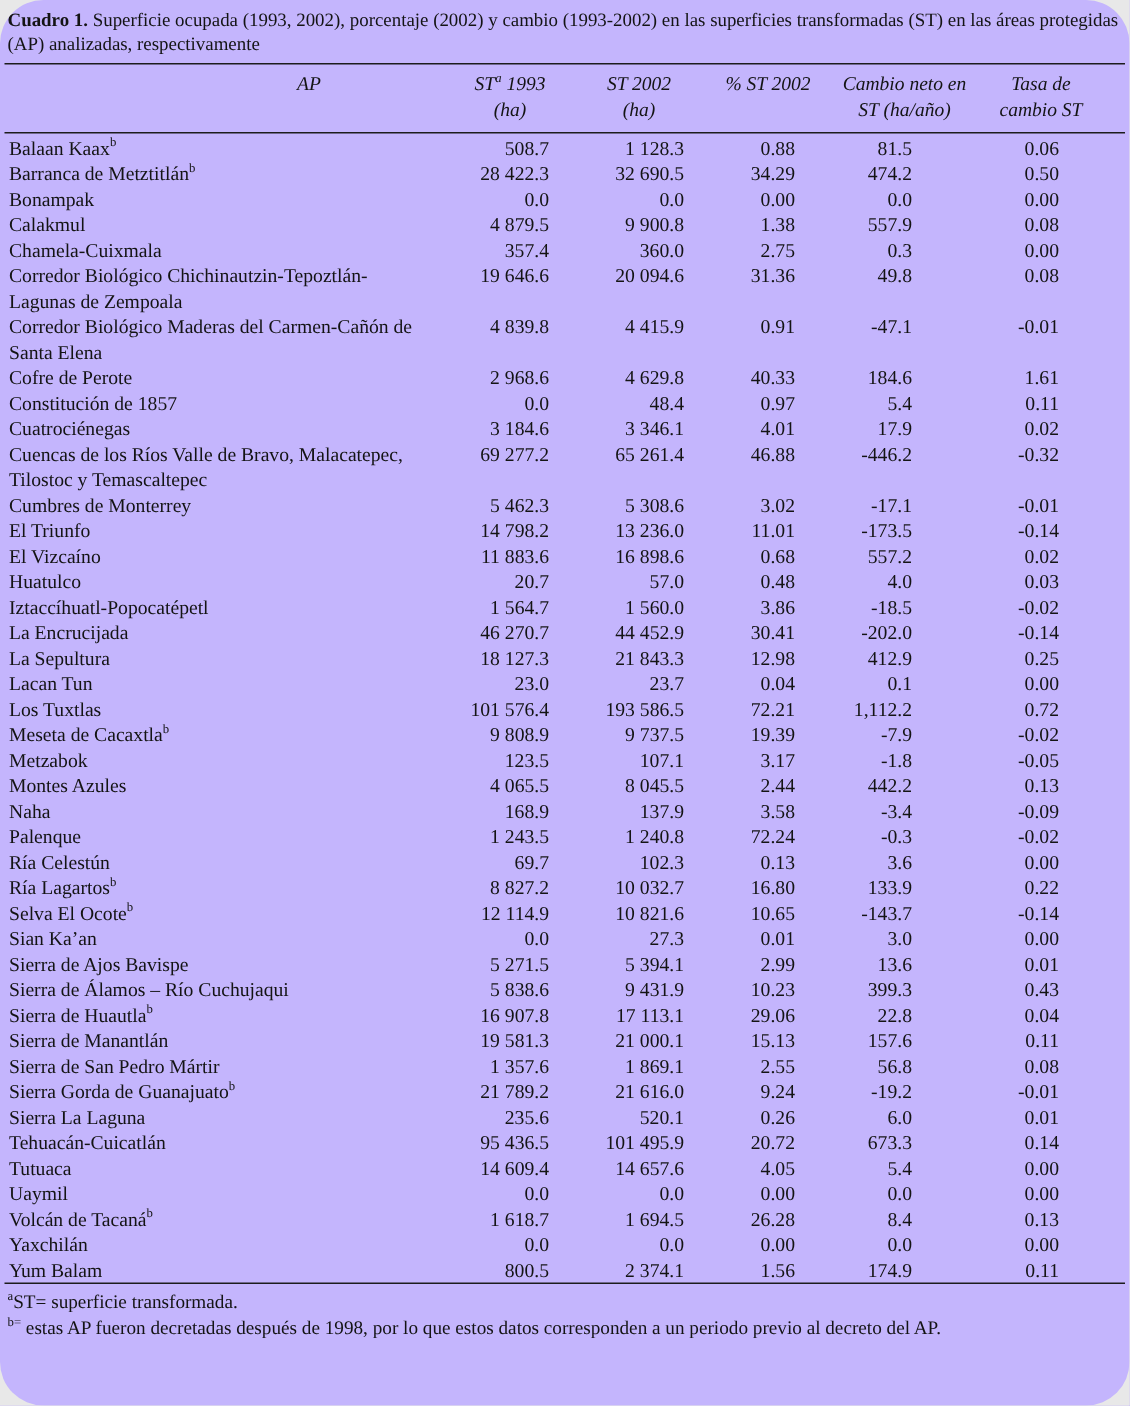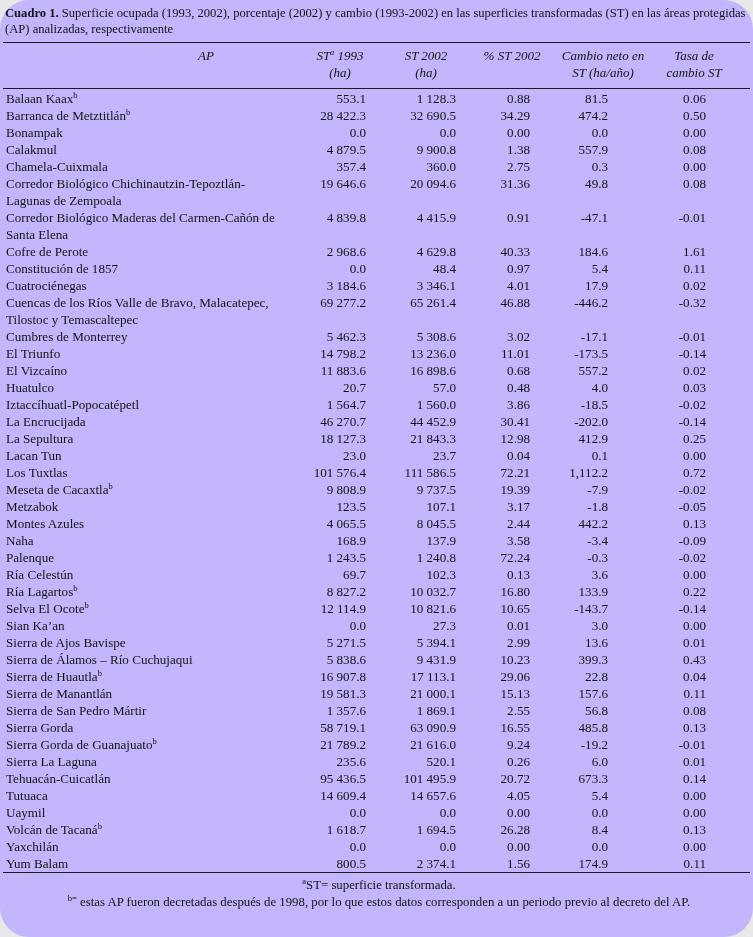--- a/index.html
+++ b/index.html
@@ -21,21 +21,21 @@
   .h-pct    { left:512px; }
   .h-cambio { left:603px; }
   .h-tasa   { left:694px; }
   sup { font-size:8.5px; line-height:0; vertical-align:super; }
   table.body { border-collapse:collapse; table-layout:fixed; width:741px; margin:1px 0 0 6px; }
   table.body td { padding:0; font-size:13.1px; line-height:17px; vertical-align:top; }
   td.ap  { text-align:left; white-space:nowrap; overflow:visible; }
   td.num { text-align:right; white-space:nowrap; }
   .c1{width:294px}.c2{width:66px}.c3{width:90px}.c4{width:74px}.c5{width:78px}.c6{width:98px}.c7{width:41px}
   .footnotes { margin:4px 0 0 5px; font-size:12.8px; line-height:17px; }
-  .fn { margin:0;text-align:center; }
+  .fn { margin:0; }
 </style>
 </head>
 <body>
 
 <div class="page">
 
   <p class="caption"><b>Cuadro 1.</b><span> Superficie ocupada (1993, 2002), porcentaje (2002) y cambio (1993-2002) en las superficies transformadas (ST) en las áreas protegidas (AP) analizadas, respectivamente</span></p>
 
   <hr class="rule top">
 
@@ -56,21 +56,21 @@
         <col class="c2">
         <col class="c3">
         <col class="c4">
         <col class="c5">
         <col class="c6">
         <col class="c7">
     </colgroup>
     <tbody>
         <tr>
           <td class="ap">Balaan Kaax<sup>b</sup></td>
-          <td class="num">553.1</td>
+          <td class="num">508.7</td>
           <td class="num">1 128.3</td>
           <td class="num">0.88</td>
           <td class="num">81.5</td>
           <td class="num">0.06</td>
           <td class="sp"></td>
         </tr>
         <tr>
           <td class="ap">Barranca de Metztitlán<sup>b</sup></td>
           <td class="num">28 422.3</td>
           <td class="num">32 690.5</td>
@@ -228,21 +228,21 @@
           <td class="num">23.0</td>
           <td class="num">23.7</td>
           <td class="num">0.04</td>
           <td class="num">0.1</td>
           <td class="num">0.00</td>
           <td class="sp"></td>
         </tr>
         <tr>
           <td class="ap">Los Tuxtlas</td>
           <td class="num">101 576.4</td>
-          <td class="num">111 586.5</td>
+          <td class="num">193 586.5</td>
           <td class="num">72.21</td>
           <td class="num">1,112.2</td>
           <td class="num">0.72</td>
           <td class="sp"></td>
         </tr>
         <tr>
           <td class="ap">Meseta de Cacaxtla<sup>b</sup></td>
           <td class="num">9 808.9</td>
           <td class="num">9 737.5</td>
           <td class="num">19.39</td>
@@ -361,29 +361,20 @@
         <tr>
           <td class="ap">Sierra de San Pedro Mártir</td>
           <td class="num">1 357.6</td>
           <td class="num">1 869.1</td>
           <td class="num">2.55</td>
           <td class="num">56.8</td>
           <td class="num">0.08</td>
           <td class="sp"></td>
         </tr>
         <tr>
-          <td class="ap">Sierra Gorda</td>
-          <td class="num">58 719.1</td>
-          <td class="num">63 090.9</td>
-          <td class="num">16.55</td>
-          <td class="num">485.8</td>
-          <td class="num">0.13</td>
-          <td class="sp"></td>
-        </tr>
-        <tr>
           <td class="ap">Sierra Gorda de Guanajuato<sup>b</sup></td>
           <td class="num">21 789.2</td>
           <td class="num">21 616.0</td>
           <td class="num">9.24</td>
           <td class="num">-19.2</td>
           <td class="num">-0.01</td>
           <td class="sp"></td>
         </tr>
         <tr>
           <td class="ap">Sierra La Laguna</td>

